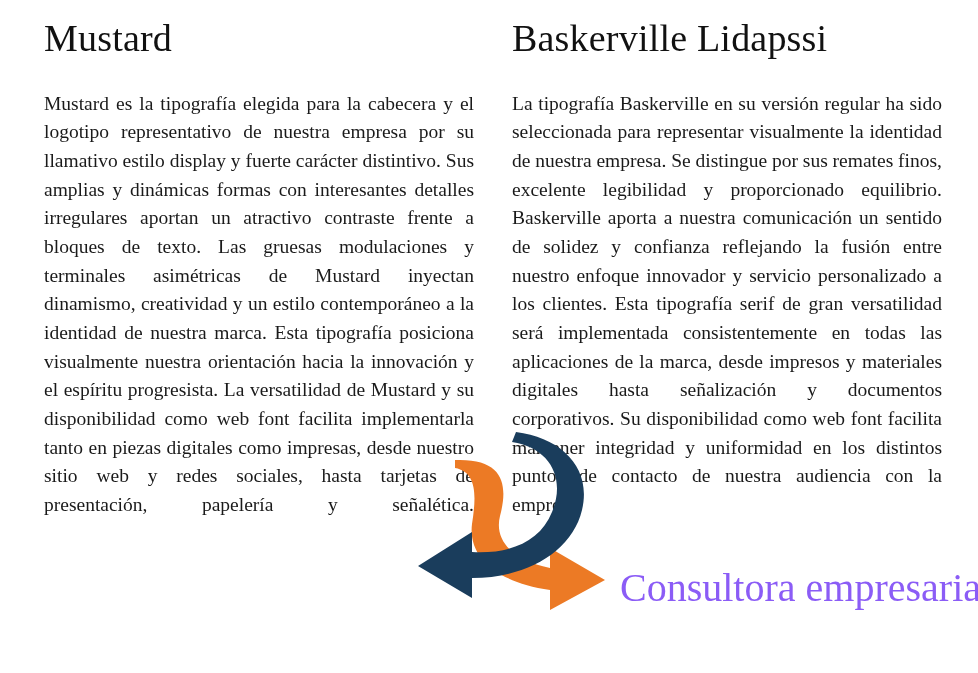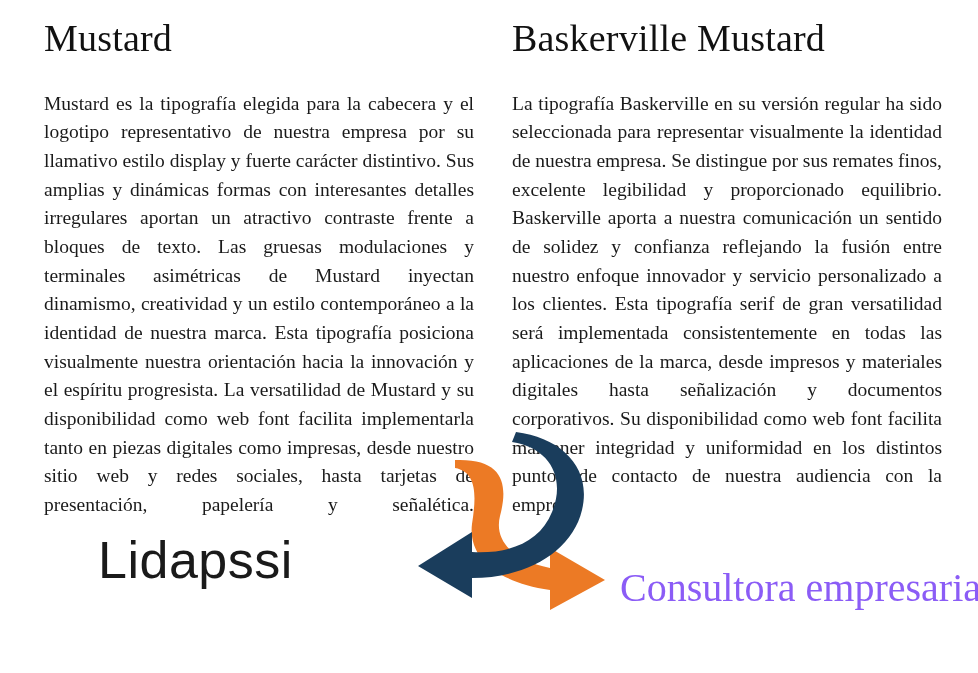--- a/index.html
+++ b/index.html
@@ -98,25 +98,24 @@
 <body>
 
 <div class="page">
 
   <div class="col col-left">
     <h1 class="col-title">Mustard</h1>
     <p class="col-body">Mustard es la tipografía elegida para la cabecera y el logotipo representativo de nuestra empresa por su llamativo estilo display y fuerte carácter distintivo. Sus amplias y dinámicas formas con interesantes detalles irregulares aportan un atractivo contraste frente a bloques de texto. Las gruesas modulaciones y terminales asimétricas de Mustard inyectan dinamismo, creatividad y un estilo contemporáneo a la identidad de nuestra marca. Esta tipografía posiciona visualmente nuestra orientación hacia la innovación y el espíritu progresista. La versatilidad de Mustard y su disponibilidad como web font facilita implementarla tanto en piezas digitales como impresas, desde nuestro sitio web y redes sociales, hasta tarjetas de presentación, papelería y señalética.</p>
   </div>
 
   <div class="col col-right">
-    <h1 class="col-title">Baskerville Mustard</h1>
+    <h1 class="col-title">Baskerville Lidapssi</h1>
     <p class="col-body">La tipografía Baskerville en su versión regular ha sido seleccionada para representar visualmente la identidad de nuestra empresa. Se distingue por sus remates finos, excelente legibilidad y proporcionado equilibrio. Baskerville aporta a nuestra comunicación un sentido de solidez y confianza reflejando la fusión entre nuestro enfoque innovador y servicio personalizado a los clientes. Esta tipografía serif de gran versatilidad será implementada consistentemente en todas las aplicaciones de la marca, desde impresos y materiales digitales hasta señalización y documentos corporativos. Su disponibilidad como web font facilita mantener integridad y uniformidad en los distintos puntos de contacto de nuestra audiencia con la empresa.</p>
   </div>
 
-  <div class="brand-name">Lidapssi</div>
 
   <div class="brand-tagline">Consultora empresarial</div>
 
   <div class="arrows">
     <svg width="240" height="200" viewBox="0 0 240 200" xmlns="http://www.w3.org/2000/svg">
 
       <g>
         <path d="M55 40
                  C 105 38, 108 66, 100 96
                  C 94 120, 112 140, 150 148

